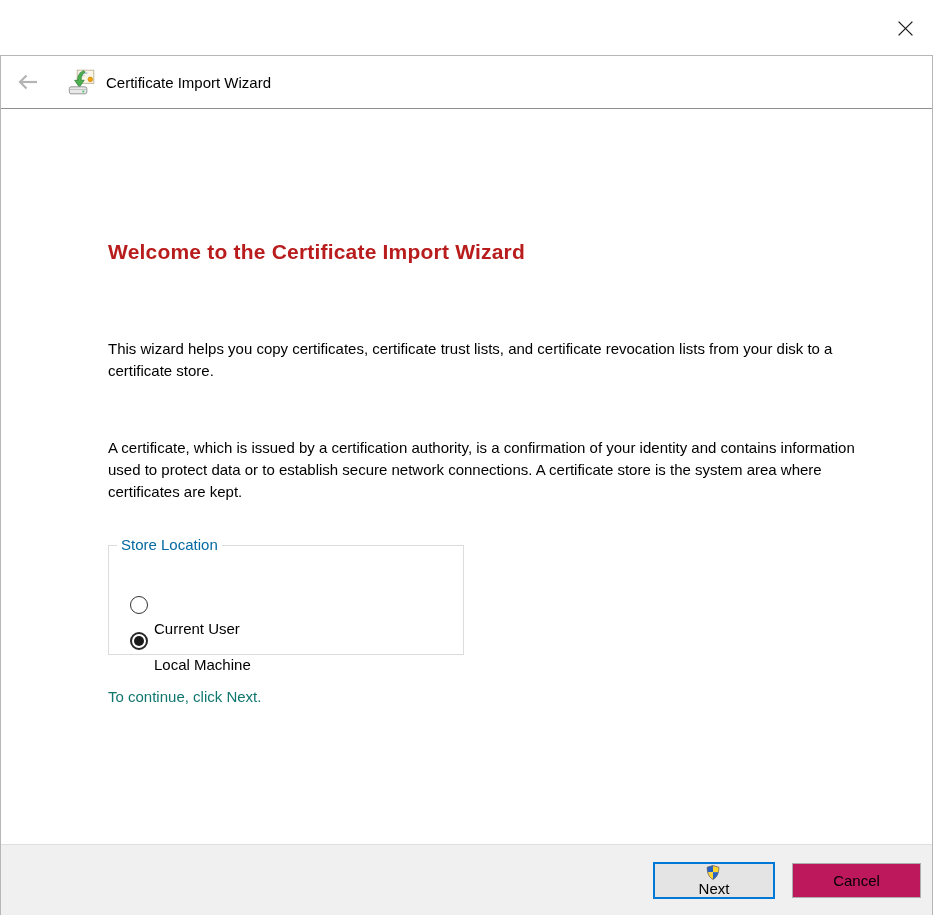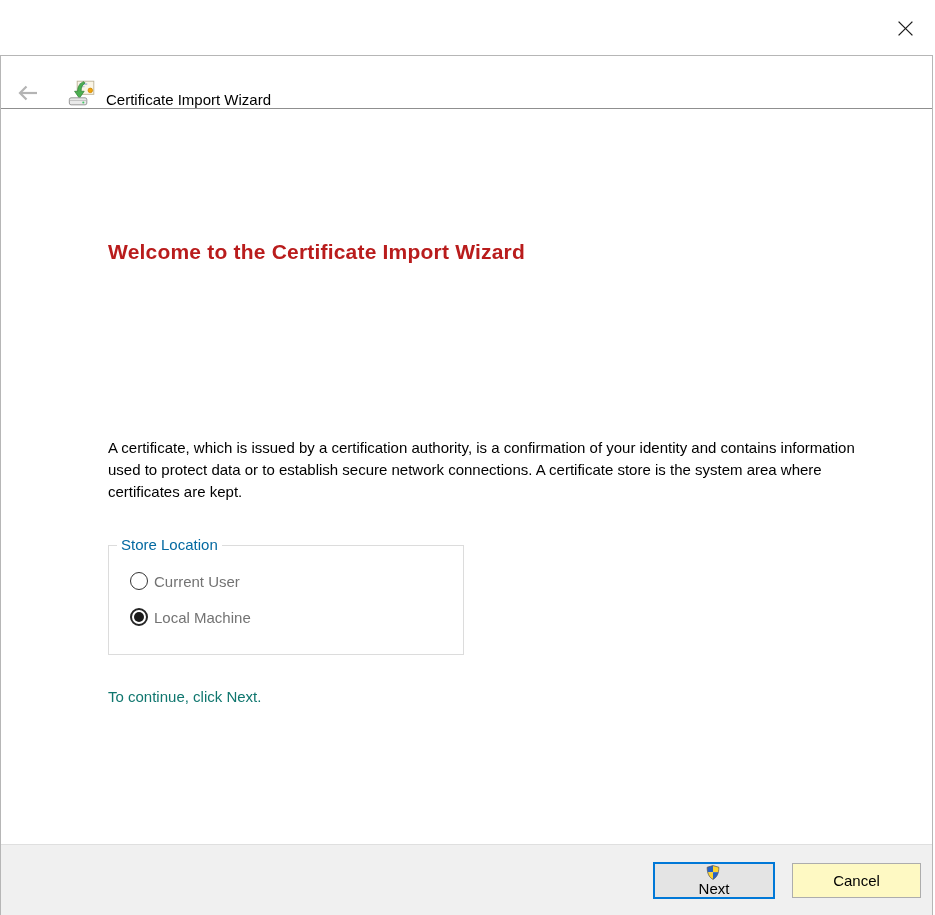--- a/index.html
+++ b/index.html
@@ -26,21 +26,21 @@
     width: 933px; height: 860px;
     background: #fff;
     border: 1px solid #b6b6b6;
     border-bottom: none;
   }
 
   .header {
     position: relative; height: 53px;
     background: #fff;
     border-bottom: 1px solid #8f8f8f;
-    display: flex; align-items: flex-end;
+    display: flex; align-items: center;
   }
   .back-btn {
     margin-left: 12px; width: 30px; height: 30px;
     display: flex; align-items: center; justify-content: center;
   }
   .app-icon { margin-left: 24px; width: 30px; height: 30px;
     display: flex; align-items: center; justify-content: center; }
   .header-title { margin-left: 9px; font-size: 15px; color: #000; }
 
   .content { position: relative; width: 100%; height: 734px; background: #fff; }
@@ -81,21 +81,21 @@
     border: 1px solid #333333;
     border-radius: 50%;
     background: #fff;
     flex: 0 0 auto;
   }
   .radio-row.selected .radio-circle { border-width: 2px; border-color: #262626; }
   .radio-row.selected .radio-circle::after {
     content: ""; position: absolute; left: 2px; top: 2px;
     width: 10px; height: 10px; border-radius: 50%; background: #1a1a1a;
   }
-  .radio-label { margin-left: 6px; font-size: 15px; color: #737373; }
+  .radio-label { margin-left: 6px; font-size: 15px; color: #000000; margin-top: 48px; }
 
   .continue-text {
     position: absolute; left: 107px; top: 579px;
     font-size: 15px; color: #0f766e;
   }
 
   .footer {
     position: absolute; left: 0; top: 788px;
     width: 100%; height: 71px;
     background: #f0f0f0;
@@ -111,21 +111,21 @@
   .btn-next {
     left: 652px; top: 17px;
     width: 122px; height: 37px;
     background: #e4e4e4;
     border: 2px solid #0078d7;
   }
   .btn-next .shield { margin-right: 3px; margin-top: 1px; }
   .btn-cancel {
     left: 791px; top: 18px;
     width: 129px; height: 35px;
-    background: #fef9c3;
+    background: #be185d;
     border: 1px solid #adadad;
   }
 </style>
 </head>
 <body>
 
 <div class="close-btn">
   <svg width="17" height="17" viewBox="0 0 16 16">
     <line x1="1.5" y1="1.5" x2="14.5" y2="14.5" stroke="#1a1a1a" stroke-width="1.2"></line>
     <line x1="14.5" y1="1.5" x2="1.5" y2="14.5" stroke="#1a1a1a" stroke-width="1.2"></line>
@@ -154,20 +154,21 @@
         <rect x="1.5" y="21.5" width="20" height="8" rx="2" fill="#e9e9e9" stroke="#8a8a8a" stroke-width="1"></rect>
         <line x1="2" y1="24.5" x2="21" y2="24.5" stroke="#bdbdbd" stroke-width="1"></line>
         <circle cx="17.5" cy="26.8" r="1.2" fill="#44c767"></circle>
       </svg>
     </div>
     <div class="header-title">Certificate Import Wizard</div>
   </div>
 
   <div class="content">
     <div class="heading">Welcome to the Certificate Import Wizard</div>
+    <div class="para para-1">This wizard helps you copy certificates, certificate trust lists, and certificate revocation lists from your disk to a certificate store.</div>
     <div class="para para-2">A certificate, which is issued by a certification authority, is a confirmation of your identity and contains information used to protect data or to establish secure network connections. A certificate store is the system area where certificates are kept.</div>
 
     <div class="groupbox">
       <div class="groupbox-label">Store Location</div>
 
       <div class="radio-row radio-row-0">
         <span class="radio-circle"></span>
         <span class="radio-label">Current User</span>
       </div>
 

